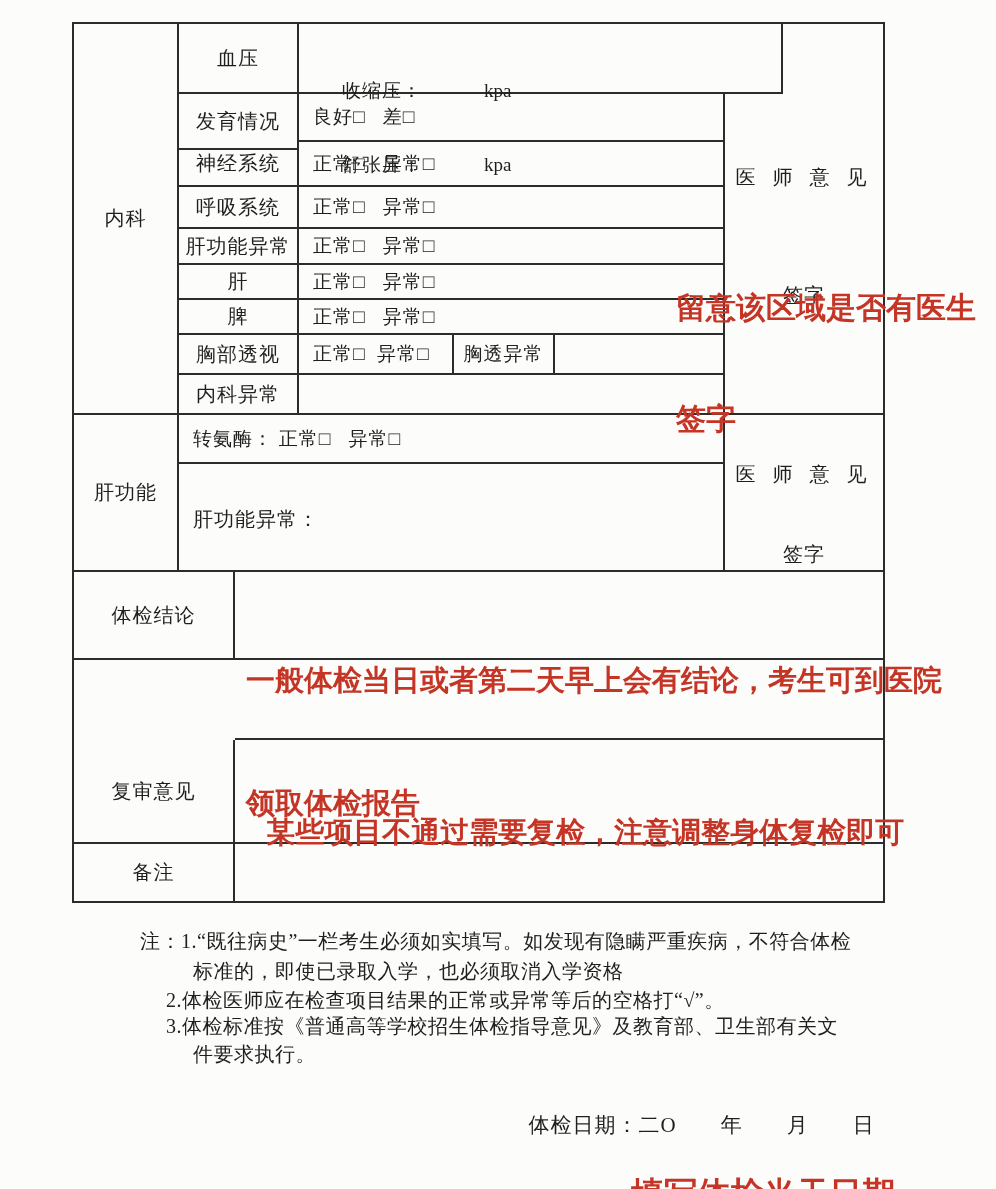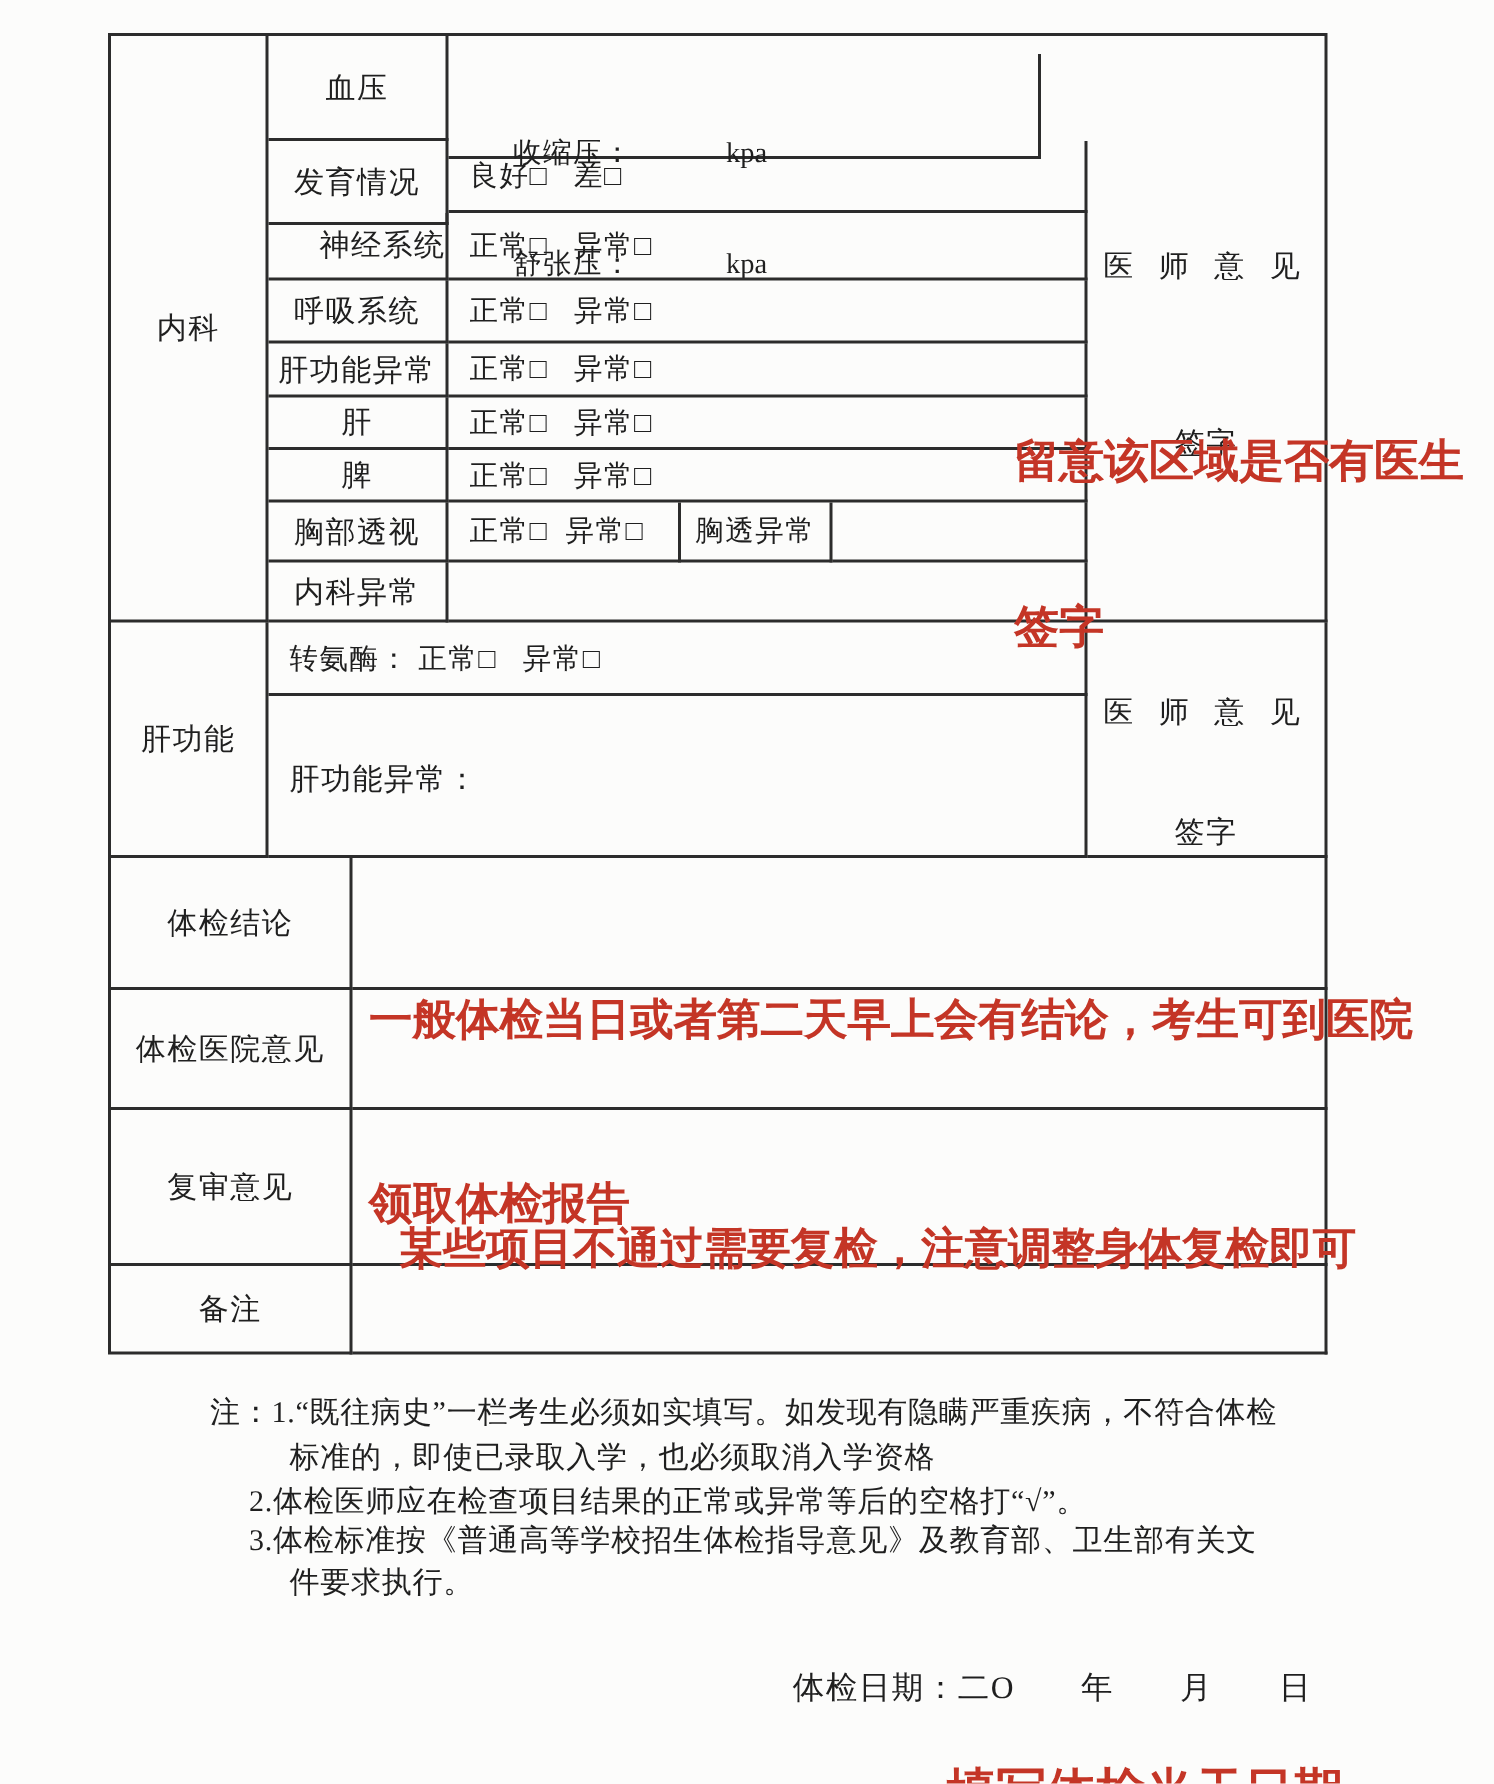--- a/index.html
+++ b/index.html
@@ -46,33 +46,33 @@
 
 <div class="table">
 
   <div class="cell center" style="left:0;top:0;width:105px;height:391px;">
     <span>内科</span>
   </div>
 
   <div class="cell center" style="left:105px;top:0;width:120px;height:70px;">
     <span>血压</span>
   </div>
-  <div class="cell pad" style="left:225px;top:12px;width:395px;height:70px;display:block;padding-top:7px;padding-left:43px;">
+  <div class="cell pad" style="left:225px;top:0;width:484px;height:70px;display:block;padding-top:7px;padding-left:43px;">
     <span class="bp-line val"><span>收缩压：</span><span class="bp-unit">kpa</span></span>
     <span class="bp-line val"><span>舒张压：</span><span class="bp-unit">kpa</span></span>
   </div>
 
   <div class="cell center" style="left:105px;top:70px;width:120px;height:56px;">
     <span>发育情况</span>
   </div>
   <div class="cell pad val" style="left:225px;top:70px;width:426px;height:48px;">
     <span>良好□   差□</span>
   </div>
 
-  <div class="cell center" style="left:105px;top:118px;width:120px;height:45px;justify-content:flex-end;">
+  <div class="cell center" style="left:105px;top:118px;width:120px;height:45px;">
     <span>神经系统</span>
   </div>
   <div class="cell pad val" style="left:225px;top:118px;width:426px;height:45px;">
     <span>正常□   异常□</span>
   </div>
 
   <div class="cell center" style="left:105px;top:163px;width:120px;height:42px;">
     <span>呼吸系统</span>
   </div>
   <div class="cell pad val" style="left:225px;top:163px;width:426px;height:42px;">
@@ -137,23 +137,20 @@
   <div class="cell doctor" style="left:651px;top:391px;width:160px;height:157px;">
     <span style="position:absolute;top:46px;letter-spacing:6px;">医 师 意 见</span>
     <span style="position:absolute;top:126px;">签字</span>
   </div>
 
   <div class="cell center" style="left:0;top:548px;width:161px;height:88px;">
     <span>体检结论</span>
   </div>
   <div class="cell" style="left:161px;top:548px;width:650px;height:88px;"></div>
 
-  <div class="cell center" style="left:0;top:636px;width:161px;height:80px;">
-    <span>体检医院意见</span>
-  </div>
   <div class="cell" style="left:161px;top:636px;width:650px;height:80px;">
     <span></span>
   </div>
 
   <div class="cell center" style="left:0;top:716px;width:161px;height:104px;">
     <span>复审意见</span>
   </div>
   <div class="cell" style="left:161px;top:716px;width:650px;height:104px;"></div>
 
   <div class="cell center" style="left:0;top:820px;width:161px;height:59px;">

